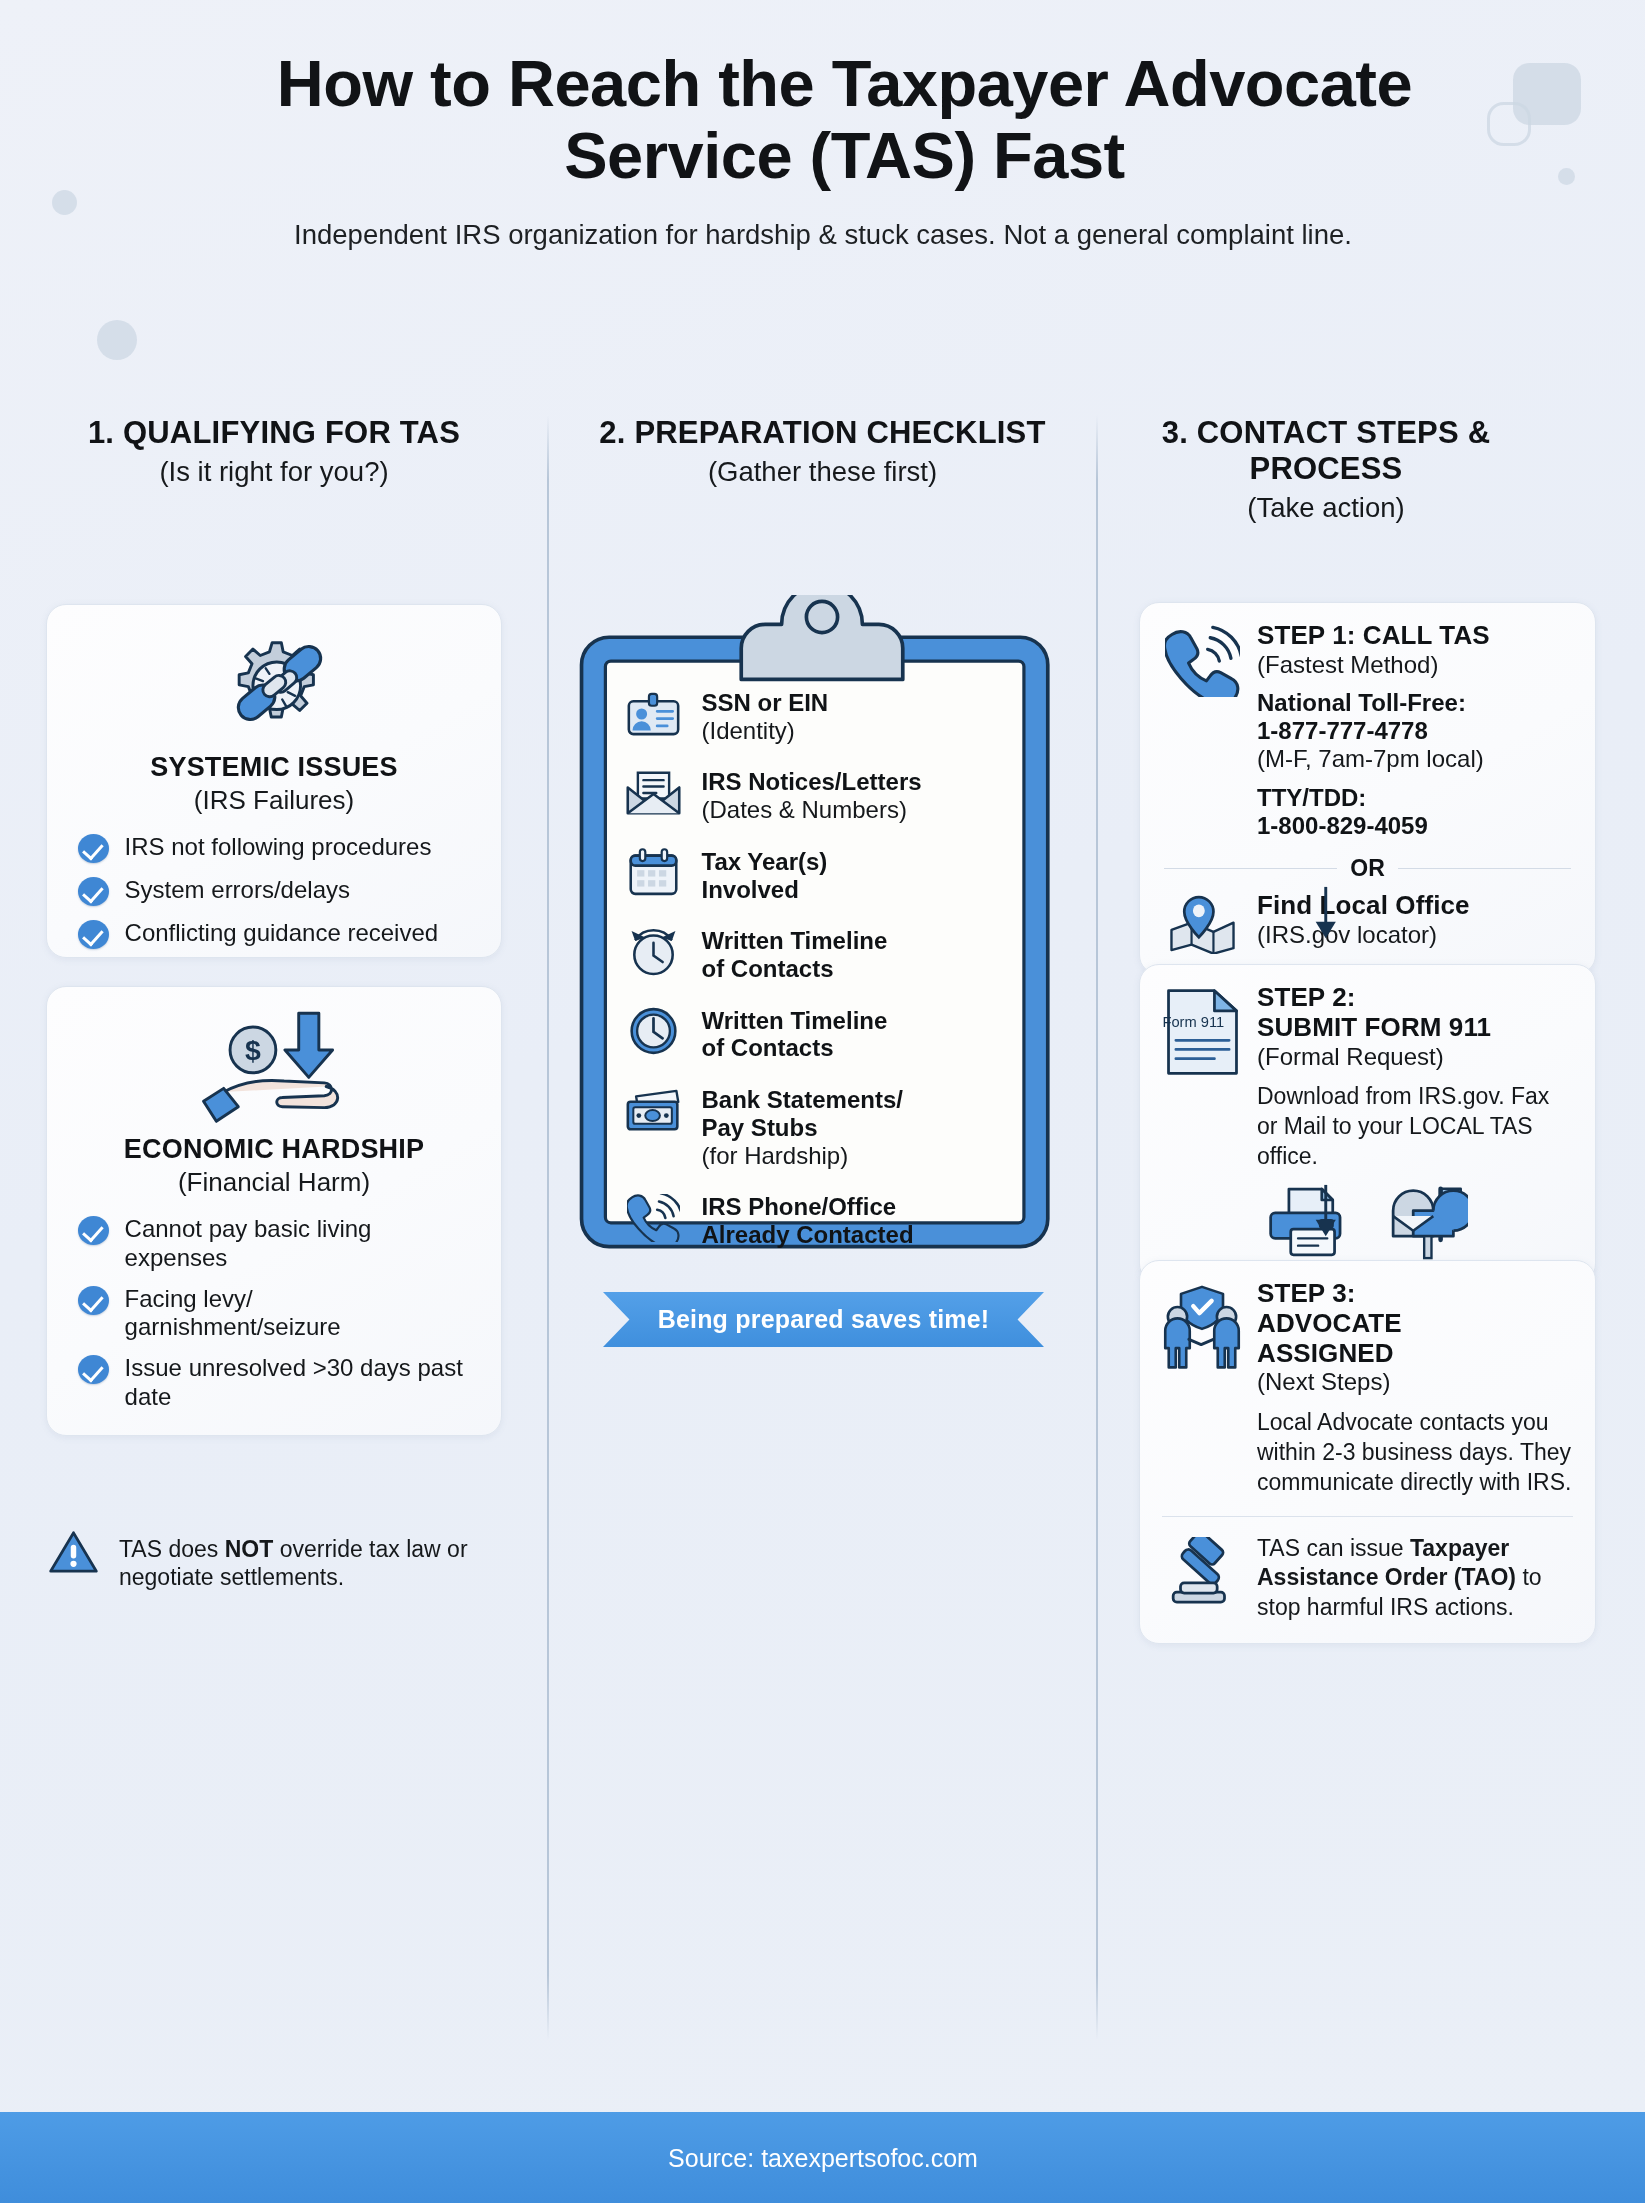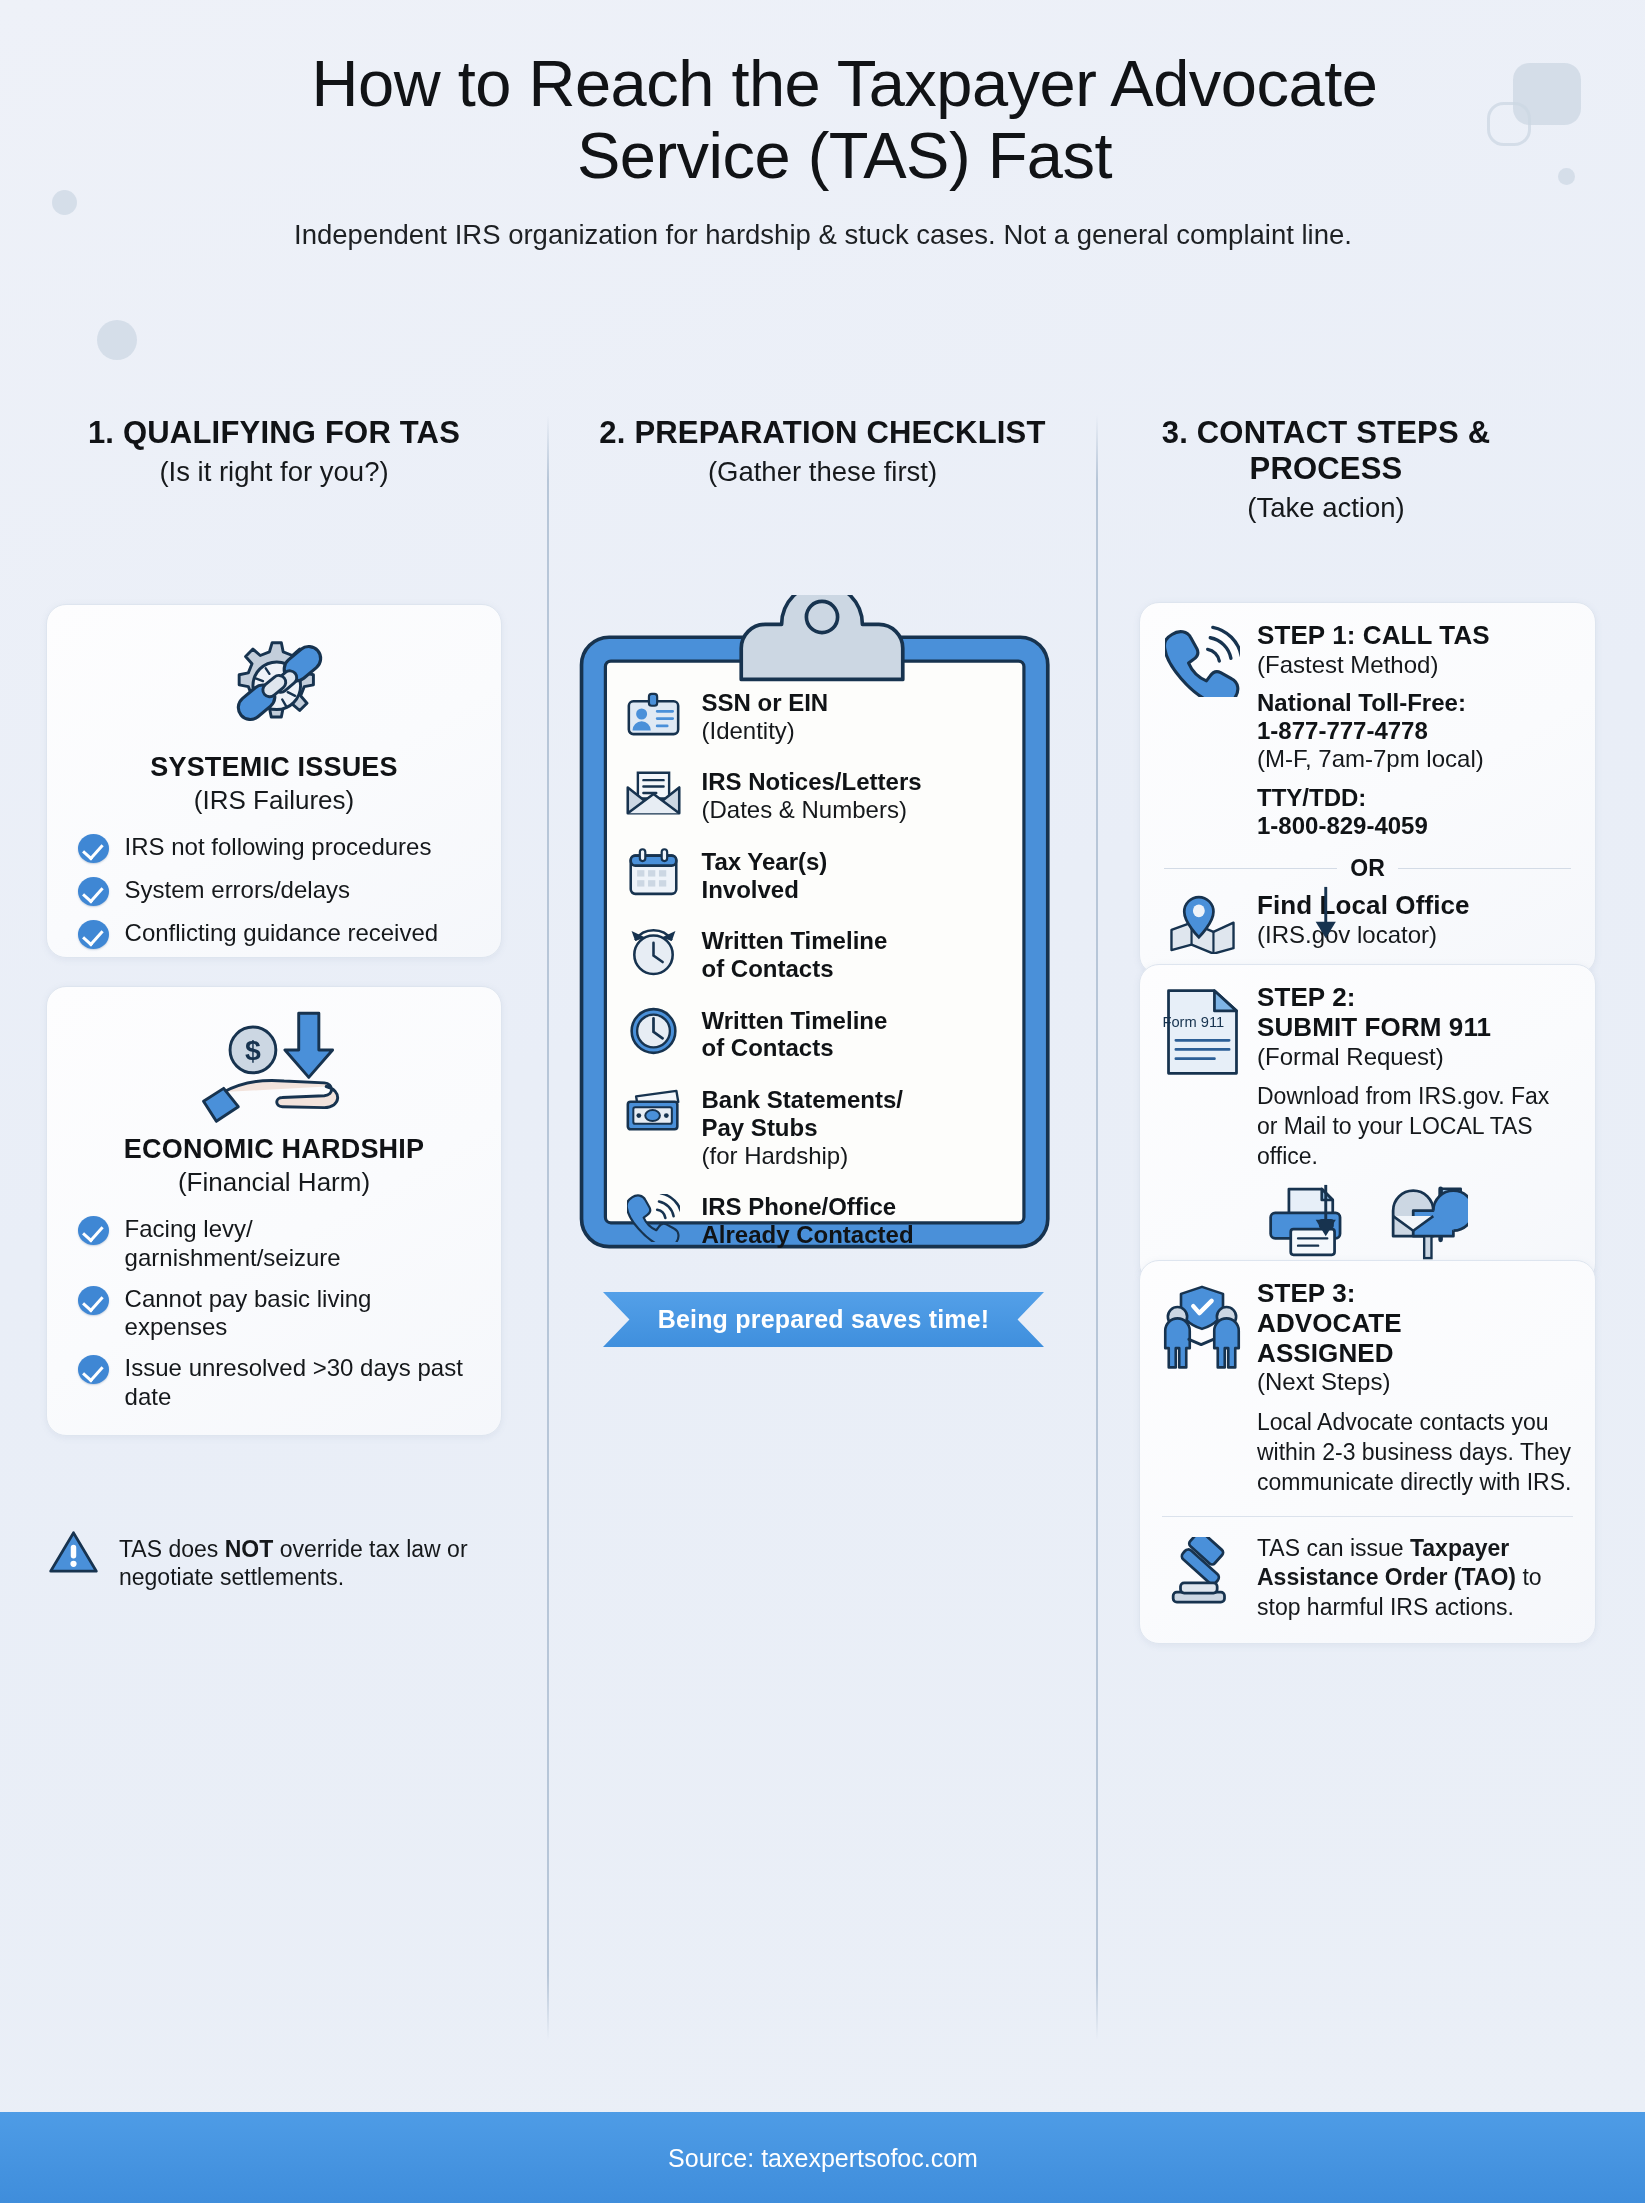--- a/index.html
+++ b/index.html
@@ -19,21 +19,21 @@
 
   
   .deco { position: absolute; pointer-events: none; }
   .deco-circle { border-radius: 50%; background: #ccd7e3; opacity: .72; }
   .deco-sq-filled { background: #ccd7e3; opacity: .75; border-radius: 16.5px; }
   .deco-sq-outline { border: 3.7px solid #ccd7e3; opacity: .75; border-radius: 16.5px; background: transparent; }
 
   
   .header { position: absolute; left: 0; right: 0; top: 48px; text-align: center; z-index: 3;}
   .title {
-    font-size: 65px; font-weight: 400; color: #111316; letter-spacing: -0.5px;
+    font-size: 65px; font-weight: 700; color: #111316; letter-spacing: -0.5px;
     line-height: 1.10; padding: 0 211px; margin-left: 43px;
   }
   .subtitle {
     margin-top: 26px; font-size: 27.5px; color: #1d2023; line-height: 1.3;
     padding: 0 138px;
   }
 
   
   .cols {
     position: absolute; top: 415px; left: 0; right: 0; height: 1681px;
@@ -225,25 +225,25 @@
               <path d="M40 94 C62 82 84 80 106 82 L150 84 C160 85 161 97 150 98 L104 100 C96 100 96 110 104 110 L150 111 C168 111 170 92 152 88" fill="#f2e3dc"></path>
               <path d="M40 90 l-22 14 14 22 24 -16 z" fill="#4a90d9"></path>
             </g>
           </svg>
         </div>
         <div class="c1-title">ECONOMIC HARDSHIP</div>
         <div class="c1-sub">(Financial Harm)</div>
         <div class="bullets">
           <div class="bullet">
             <span class="chk"></span>
-            <span class="txt">Facing levy/ garnishment/seizure</span>
+            <span class="txt">Cannot pay basic living expenses</span>
           </div>
           <div class="bullet">
             <span class="chk"></span>
-            <span class="txt">Cannot pay basic living expenses</span>
+            <span class="txt">Facing levy/ garnishment/seizure</span>
           </div>
           <div class="bullet">
             <span class="chk"></span>
             <span class="txt">Issue unresolved &gt;30 days past date</span>
           </div>
         </div>
       </div>
 
       <div class="warn">
         <span>

